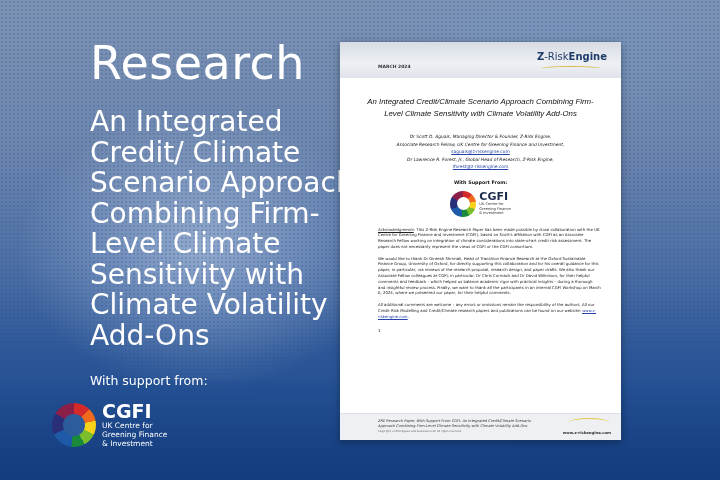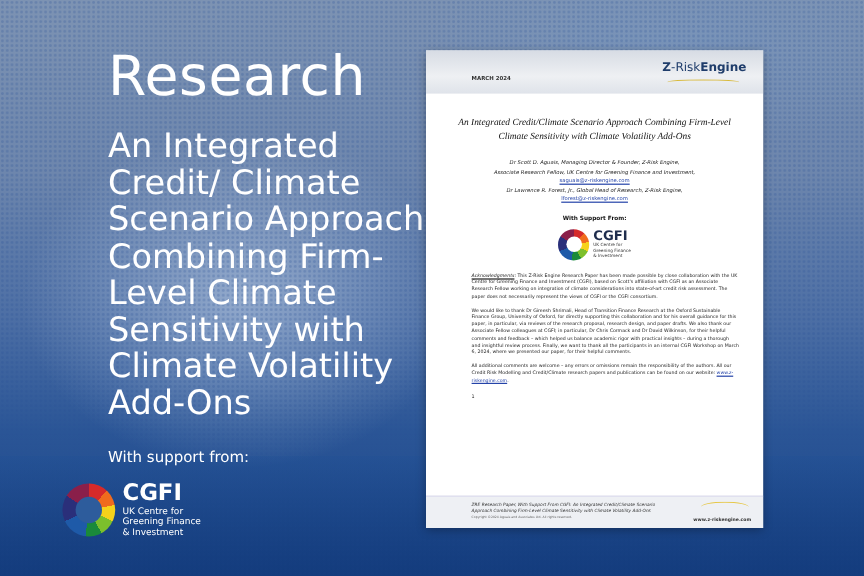--- a/index.html
+++ b/index.html
@@ -12,27 +12,27 @@
   .sea{position:absolute;left:0;right:0;top:380px;bottom:0;background:linear-gradient(180deg,rgba(30,80,150,0.3),rgba(15,55,120,0.7));}
   .left{position:absolute;left:53px;top:38px;color:#fff;margin-left:37px;}
   .kicker{font-size:46px;line-height:51px;font-weight:400;letter-spacing:0.5px;margin:0;}
   .subtitle{margin-top:18px;font-size:28px;line-height:30.5px;width:290px;}
   .support{margin-top:22px;font-size:12.5px;}
   .cgfi-left{position:absolute;left:52px;top:402px;display:flex;align-items:center;gap:6px;color:#fff;}
   .ring{width:44px;height:44px;border-radius:50%;background:conic-gradient(#d62a2a 0 12%,#f06b1d 12% 22%,#f6d21a 22% 32%,#7cbf2c 32% 42%,#1a8a3a 42% 52%,#1e5aa8 52% 68%,#2a2f7a 68% 84%,#8a1f4a 84% 100%);position:relative;}
   .ring::after{content:"";position:absolute;inset:11px;border-radius:50%;background:#2d5c9c;}
   .cgfi-name{font-size:19px;font-weight:bold;line-height:19px;}
   .cgfi-sub{font-size:7.5px;line-height:9px;}
-  .doc{position:absolute;left:355px;top:42px;width:281px;height:398px;background:#fff;box-shadow:0 2px 8px rgba(0,0,0,.35);overflow:hidden;}
+  .doc{position:absolute;left:340px;top:42px;width:281px;height:398px;background:#fff;box-shadow:0 2px 8px rgba(0,0,0,.35);overflow:hidden;}
   .doc-head{height:36px;background:linear-gradient(180deg,#d7dce4,#eef0f3 60%,#dfe3ea);position:relative;}
   .date{position:absolute;left:38px;top:22px;font-size:4.5px;font-weight:bold;color:#333;}
   .zre{position:absolute;right:14px;top:9px;font-size:10px;color:#1f3d6b;}
   .zre b{font-weight:bold;}
   .zre-wave{position:absolute;right:20px;top:24px;width:60px;height:4px;border-top:1.5px solid #d8b93a;border-radius:50%;}
-  .doc-title{margin:18px 20px 0;text-align:center;font-style:italic;font-family:Liberation Serif, serif;font-size:7.8px;line-height:11.5px;color:#111;}
+  .doc-title{margin:18px 20px 0;text-align:center;font-style:italic;font-family:Liberation Sans, sans-serif;font-size:7.8px;line-height:11.5px;color:#111;}
   .authors{margin-top:14px;text-align:center;font-style:italic;font-size:4.4px;line-height:7.5px;color:#222;}
   .authors a{color:#2443a8;text-decoration:underline;font-style:normal;}
   .ws{margin-top:9px;text-align:center;font-size:4.8px;font-weight:bold;color:#111;}
   .cgfi-doc{display:flex;align-items:center;justify-content:center;gap:3px;margin-top:6px;}
   .ring-s{width:26px;height:26px;border-radius:50%;background:conic-gradient(#d62a2a 0 12%,#f06b1d 12% 22%,#f6d21a 22% 32%,#7cbf2c 32% 42%,#1a8a3a 42% 52%,#1e5aa8 52% 68%,#2a2f7a 68% 84%,#8a1f4a 84% 100%);position:relative;}
   .ring-s::after{content:"";position:absolute;inset:6.5px;border-radius:50%;background:#fff;}
   .cgfi-doc .n{font-size:11px;font-weight:bold;color:#1f2d4d;line-height:11px;}
   .cgfi-doc .s{font-size:3.6px;line-height:4.4px;color:#333;}
   .body{margin:10px 20px 0 38px;font-size:3.9px;line-height:5.8px;color:#222;}
   .body p{margin:0 0 6px;}

